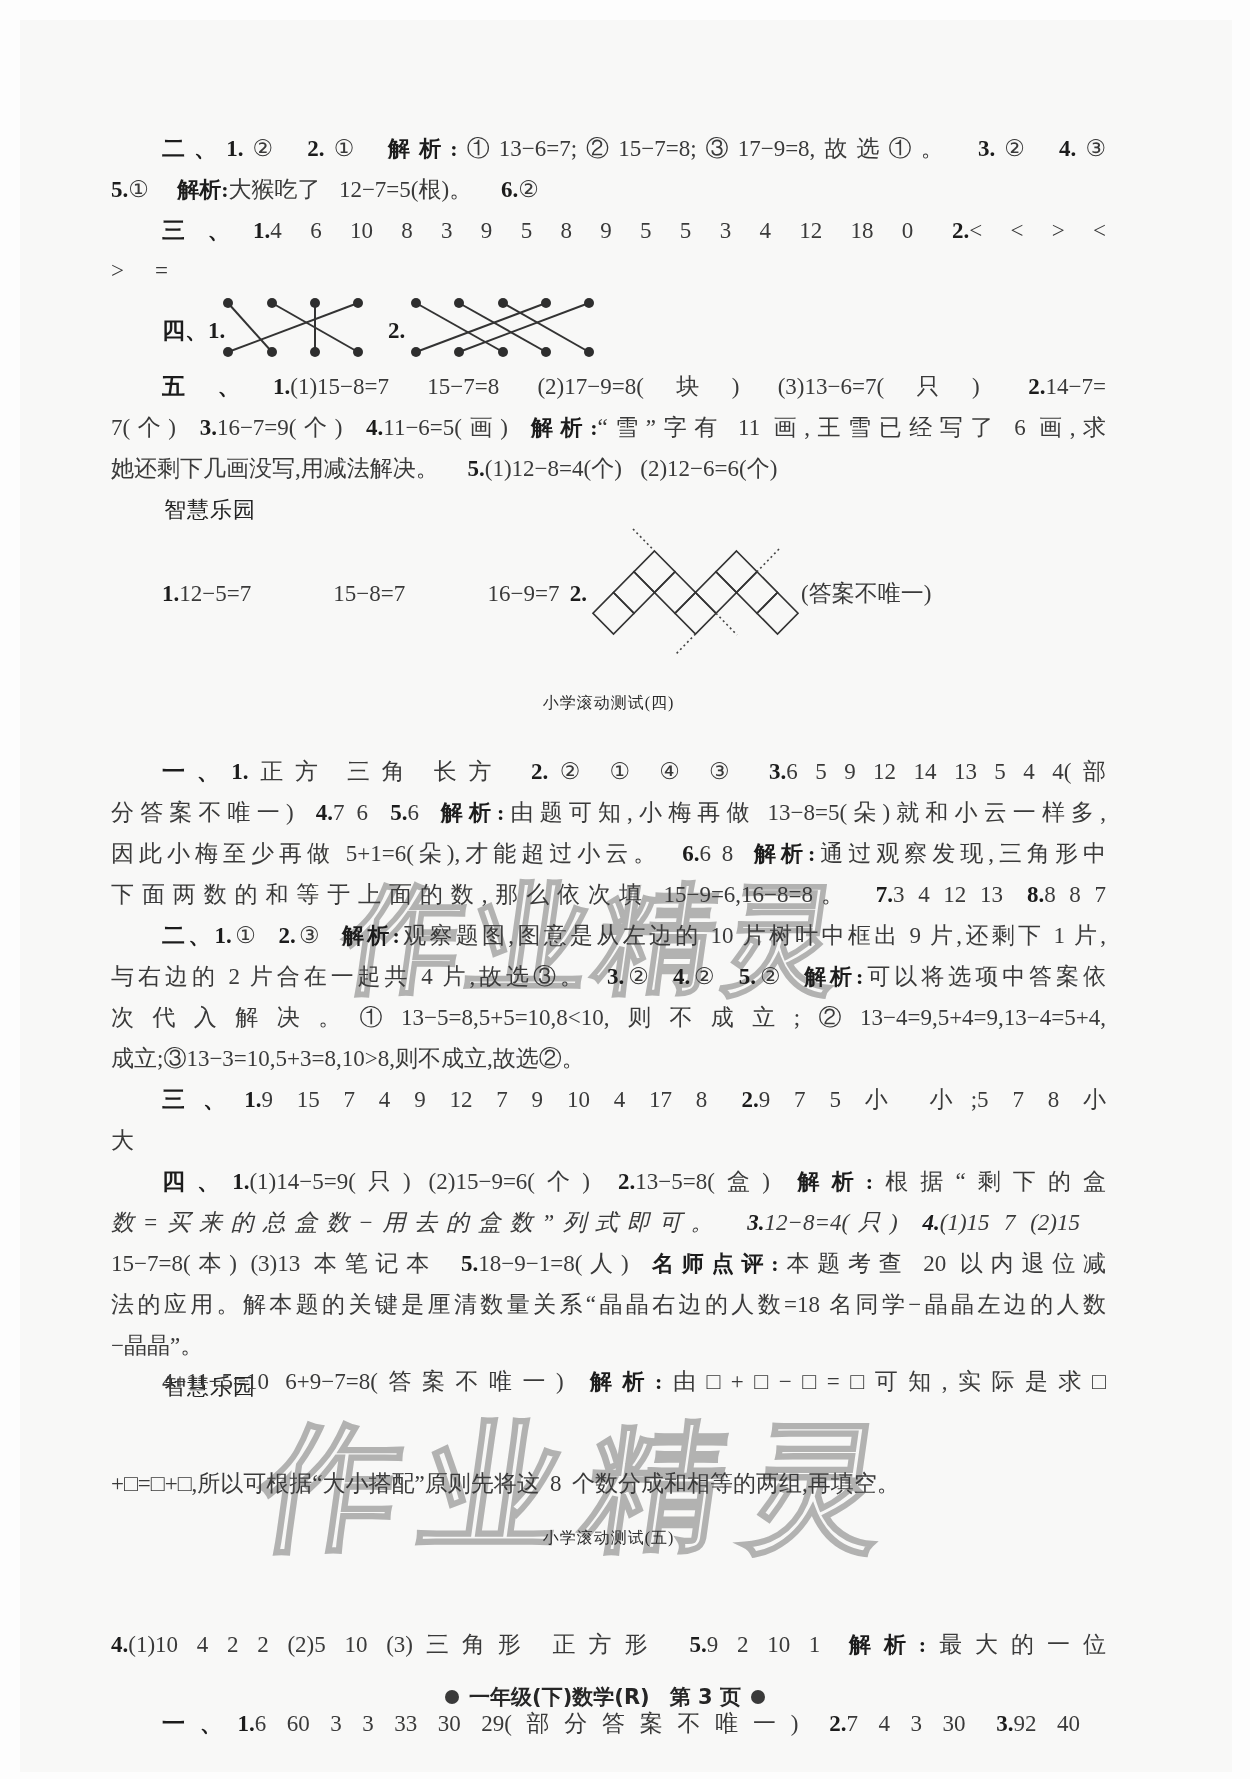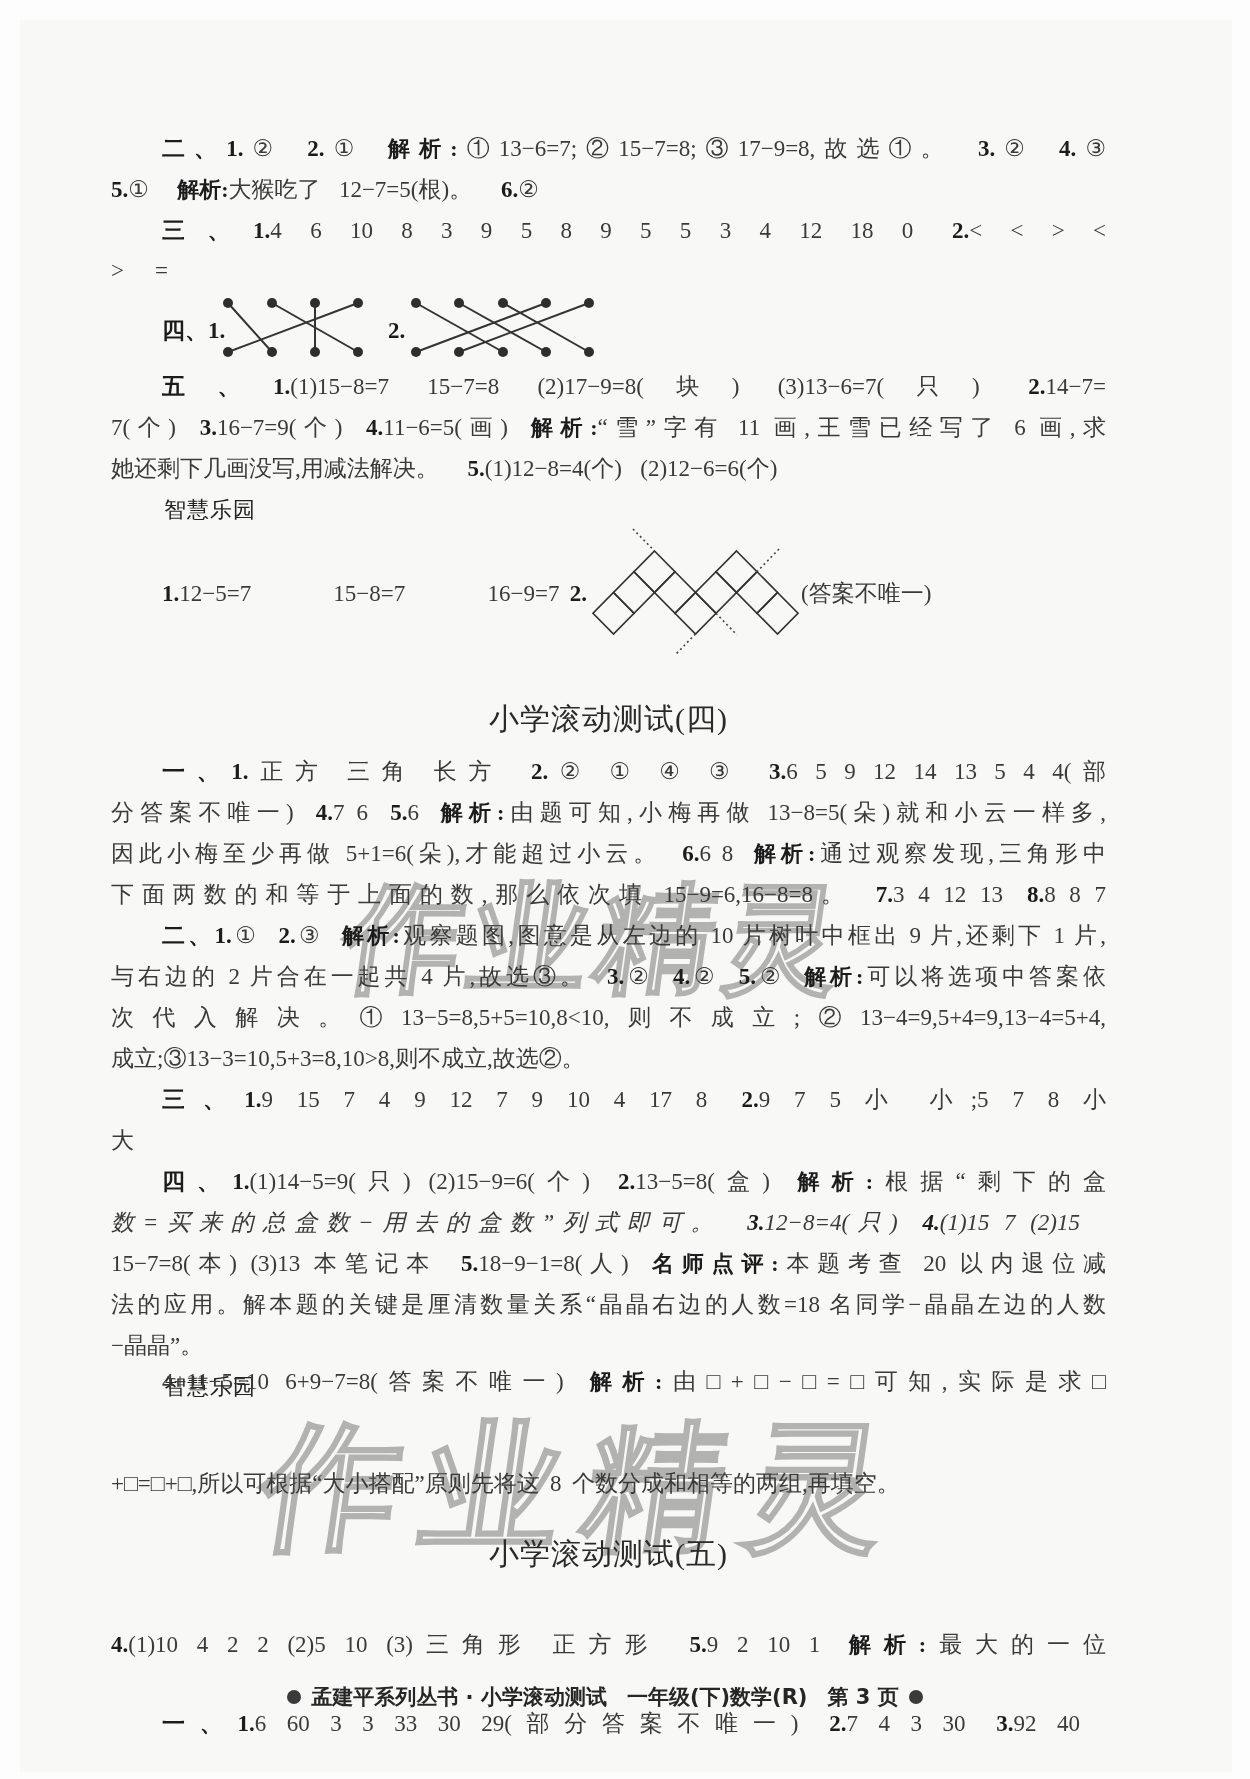--- a/index.html
+++ b/index.html
@@ -20,21 +20,21 @@
   .b { font-weight:700; color:#1c1c1c; }
   .k { font-weight:700; font-family:Liberation Serif, serif; color:#1c1c1c; font-size:22px; }
   .g { margin-left:.45em; }
   .heading {
     position:absolute; left:164px; height:41px; line-height:41px; font-size:22px;
     font-weight:400; font-family:"DejaVu Sans","Liberation Sans",sans-serif; color:#222;
     letter-spacing:1px;
   }
   .title {
     position:absolute; left:111px; width:995px; height:44px; line-height:44px; text-align:center;
-    font-size:30px; color:#2a2a2a; letter-spacing:1px;margin-top:16px;
+    font-size:16px; color:#2a2a2a; letter-spacing:1px;
   }
   .wm {
     position:absolute; white-space:nowrap; color:transparent;
     -webkit-text-stroke:2px rgba(120,120,120,.55);
     font-family:"DejaVu Sans","Liberation Sans",sans-serif; font-weight:700;
     transform:skewX(-8deg); pointer-events:none;
   }
   .diagram { position:absolute; overflow:visible; }
   .footer {
     position:absolute; left:250px; width:710px; top:1677px; height:40px; line-height:40px;
@@ -210,17 +210,16 @@
 
 <div class="ln in j" style="top:1675px; width:918px;margin-top:28px;">
   <span class="b">一、1.</span><span>6 60 3 3 33 30 29(部分答案不唯一) </span><span class="b g">2.</span><span>7 4 3 30 </span><span class="b g">3.</span><span>92 40</span>
 </div>
 <div class="ln j" style="top:1624px">
   <span class="b">4.</span><span>(1)10 4 2 2 (2)5 10 (3)三角形 正方形 </span><span class="b g">5.</span><span>9 2 10 1 </span><span class="k g">解析:</span><span>最大的一位</span>
 </div>
 
 <div class="footer">
   <span class="dot"></span>
-  <span class="sp">孟建平系列丛书 · 小学滚动测试</span>
   <span class="sp">一年级(下)数学(R)</span>
   <span class="sp">第 3 页</span>
   <span class="dot"></span>
 </div>
 
 </body></html>

